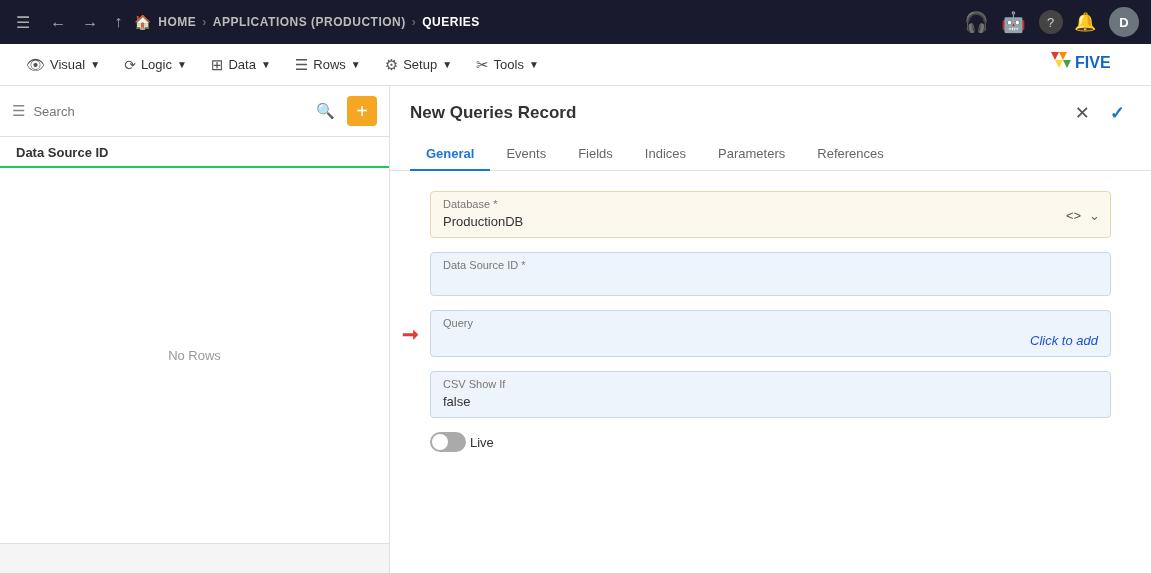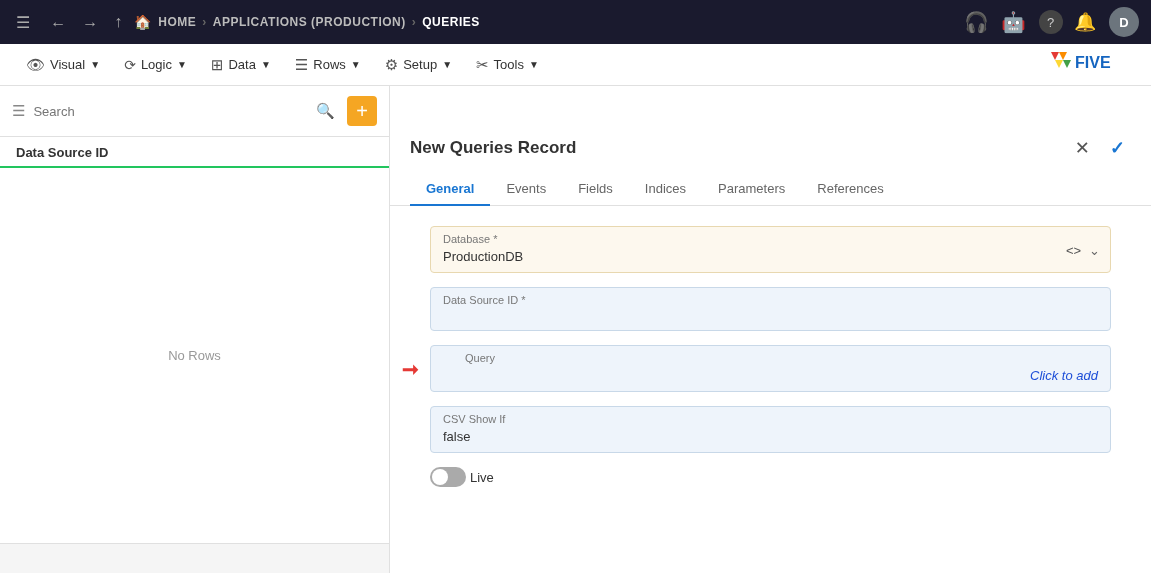--- a/index.html
+++ b/index.html
@@ -96,21 +96,20 @@
     }
     .content-header {
       padding: 14px 20px 0;
       border-bottom: 1px solid #e0e0e0;
       display: flex;
       flex-direction: column;
     }
     .content-title-row {
       display: flex; align-items: center; justify-content: space-between;
       margin-bottom: 12px;
-      margin-top: 35px;
     }
     .content-title { font-size: 17px; font-weight: 600; color: #333; }
     .header-actions { display: flex; gap: 8px; align-items: center; }
     .header-btn { background: none; border: none; cursor: pointer; color: #555; font-size: 18px; padding: 2px 6px; }
 
     
     .tabs { display: flex; gap: 0; align-items: flex-end; }
     .tab {
       padding: 8px 16px; cursor: pointer; font-size: 13px; color: #666;
       border-bottom: 2px solid transparent; margin-bottom: -1px;
@@ -301,21 +300,21 @@
       <div class="form-row">
         <div class="field-box" style="min-height: 44px;">
           <div class="field-box-label">Data Source ID *</div>
           <div class="field-box-value"></div>
         </div>
       </div>
 
       <div class="form-row query-field">
 
         <div style="position:absolute; left:-28px; top:50%; transform:translateY(-50%); color:#e53935; font-size:20px; font-weight:bold;">➞</div>
-        <div class="field-box" style="min-height: 44px; padding-left: 22px;">
+        <div class="field-box" style="min-height: 44px;">
           <div class="field-box-label">Query</div>
           <div class="field-box-value query-click-text">Click to add</div>
         </div>
       </div>
 
       <div class="form-row">
         <div class="field-box" style="min-height: 44px;">
           <div class="field-box-label">CSV Show If</div>
           <div class="field-box-value">false</div>
         </div>

